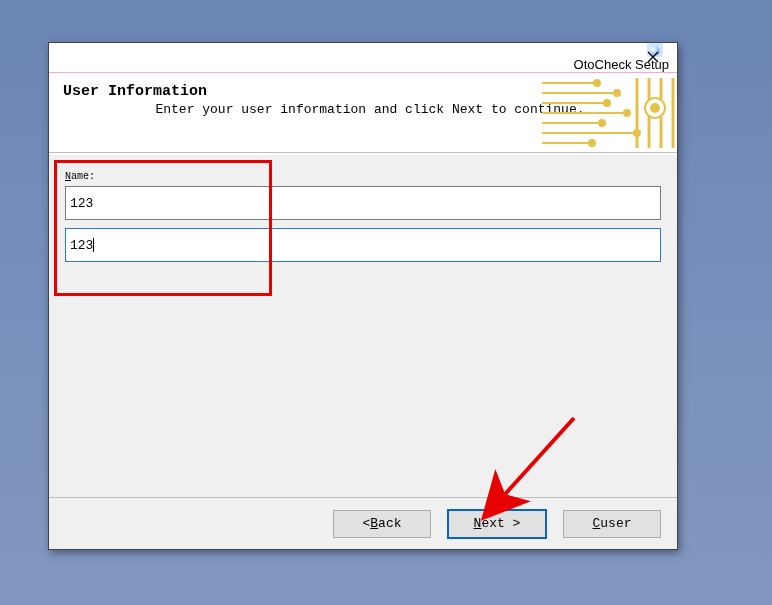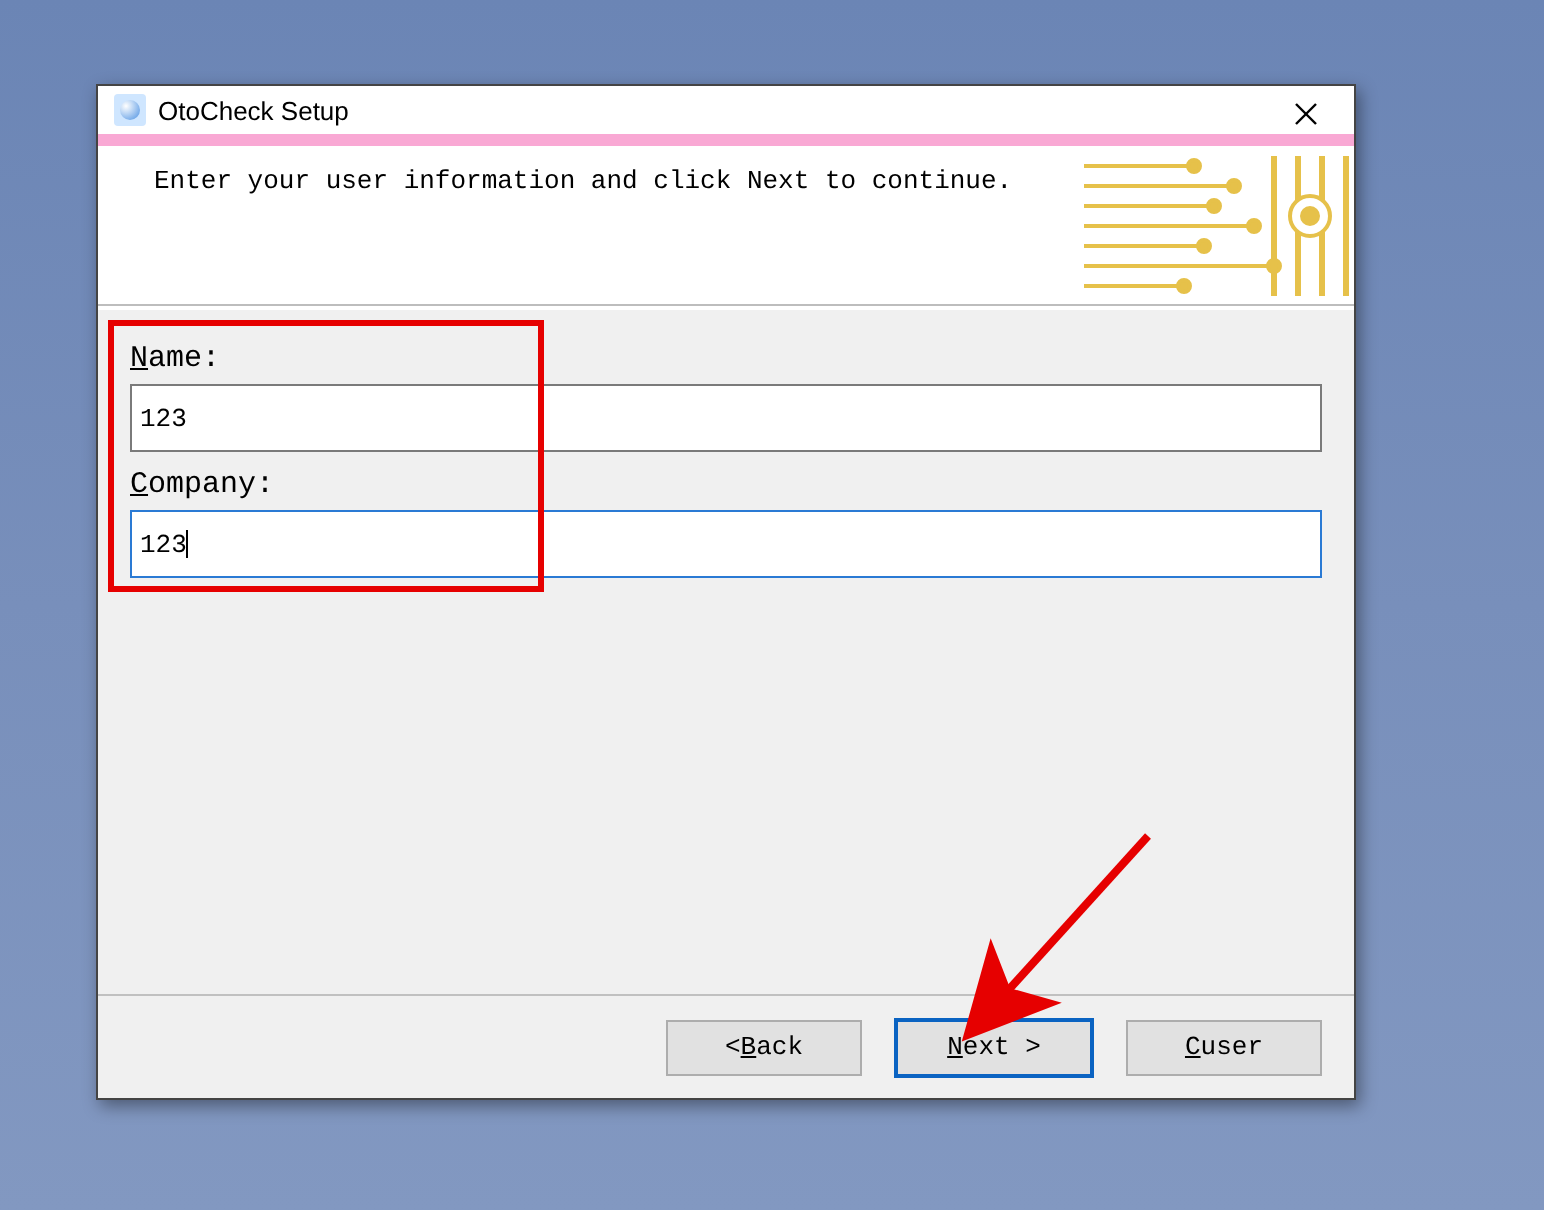--- a/index.html
+++ b/index.html
@@ -19,26 +19,27 @@
     width: 628px;
     height: 506px;
     background: #ffffff;
     border: 1px solid #444444;
     box-shadow: 2px 3px 8px rgba(0,0,0,0.4);
   }
 
   .titlebar {
     height: 30px;
     background: #ffffff;
-    border-bottom: 6px solid #f9a8d4;
-    display: flex;
-    align-items: center;
+    border-bottom: 1px solid #f9a8d4;
+    display: flex;
+    align-items: flex-end;
     padding: 0 8px;
     position: relative;
     box-sizing: border-box;
+    flex-direction: column;
   }
 
   .titlebar .icon {
     width: 16px;
     height: 16px;
     margin-right: 6px;
     background: #cfe6ff;
     border-radius: 2px;
     position: relative;
   }
@@ -81,20 +82,21 @@
   .header h1 {
     margin: 0 0 2px 0;
     font-family: "Courier New", monospace;
     font-weight: bold;
     font-size: 15px;
   }
   .header p {
     margin: 0 0 0 14px;
     font-size: 13px;
     color: #000;
+    text-align: center;
   }
   .header .decor {
     position: absolute;
     right: 0;
     top: 0;
     width: 140px;
     height: 80px;
   }
   .header .decor svg { width: 100%; height: 100%; }
 
@@ -105,21 +107,21 @@
     bottom: 52px;
     left: 0;
     right: 0;
     padding: 16px;
     box-sizing: border-box;
     border-top: 1px solid #ffffff;
   }
 
   .form-row { margin-bottom: 5px; }
   .form-label {
-    font-size: 15px;
+    font-size: 10px;
     margin-bottom: 4px;
   }
   .form-label .ul { text-decoration: underline; }
   .text-input {
     width: 100%;
     box-sizing: border-box;
     height: 34px;
     padding: 2px 4px;
     font-family: "Courier New", monospace;
     font-size: 13px;
@@ -195,20 +197,21 @@
     <span class="title">OtoCheck Setup</span>
     <div class="close">
       <svg viewBox="0 0 12 12">
         <line x1="1" y1="1" x2="11" y2="11" stroke="#000" stroke-width="1.2"></line>
         <line x1="11" y1="1" x2="1" y2="11" stroke="#000" stroke-width="1.2"></line>
       </svg>
     </div>
   </div>
 
   <div class="header">
+    <h1>User Information</h1>
     <p>Enter your user information and click Next to continue.</p>
     <div class="decor">
       <svg viewBox="0 0 140 80">
         <g stroke="#e6c14a" stroke-width="2" fill="none">
           <path d="M5 10 H60 M5 20 H80 M5 30 H70 M5 40 H90 M5 50 H65 M5 60 H100 M5 70 H55"></path>
           <circle cx="60" cy="10" r="3" fill="#e6c14a"></circle>
           <circle cx="80" cy="20" r="3" fill="#e6c14a"></circle>
           <circle cx="70" cy="30" r="3" fill="#e6c14a"></circle>
           <circle cx="90" cy="40" r="3" fill="#e6c14a"></circle>
           <circle cx="65" cy="50" r="3" fill="#e6c14a"></circle>
@@ -223,21 +226,20 @@
   </div>
 
   <div class="body">
 
     <div class="form-row">
       <div class="form-label"><span class="ul">N</span><span>ame:</span></div>
       <input type="text" class="text-input" value="123" style="">
     </div>
 
     <div class="form-row" style="margin-top:8px;">
-      <div class="form-label"><span class="ul">C</span><span>ompany:</span></div>
       <div class="text-input focus" style="display:flex;align-items:center;">
           <span>123</span>
           <span class="caret"></span>
         </div>
     </div>
 
     <div class="highlight-box" style="left:5px; top:5px; width:212px; height:130px;"></div>
   </div>
 
   <div class="footer">

